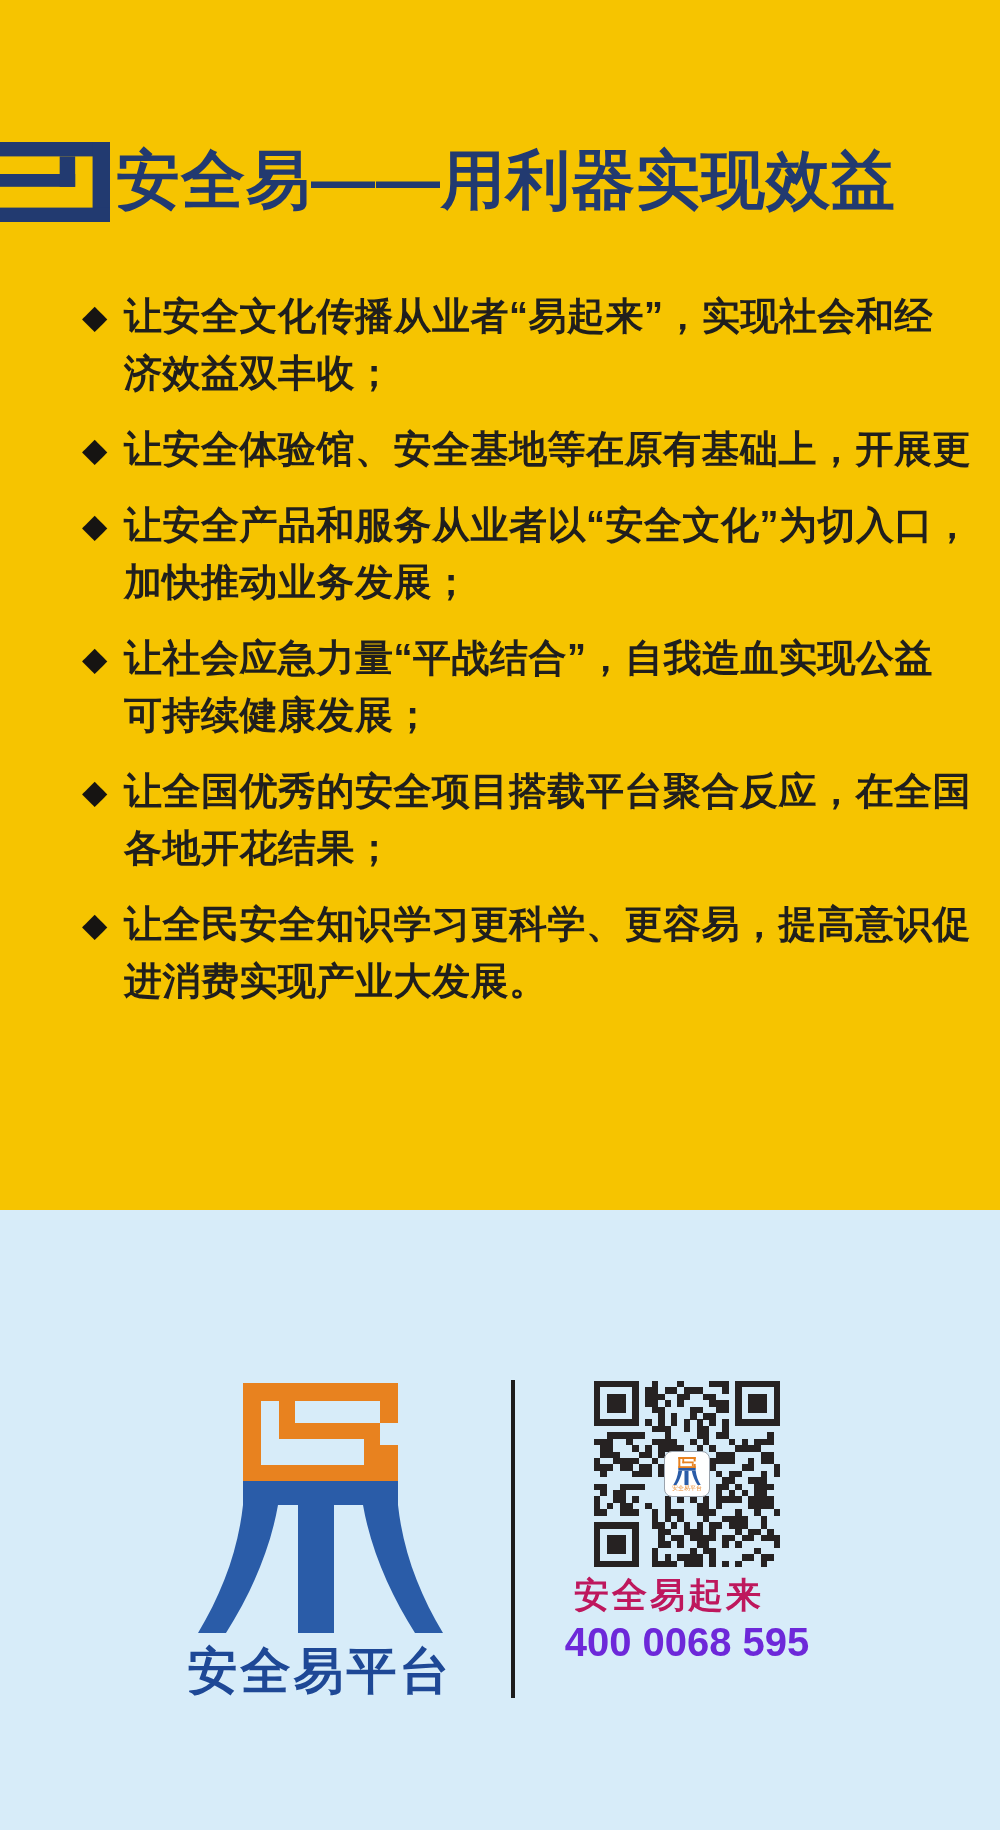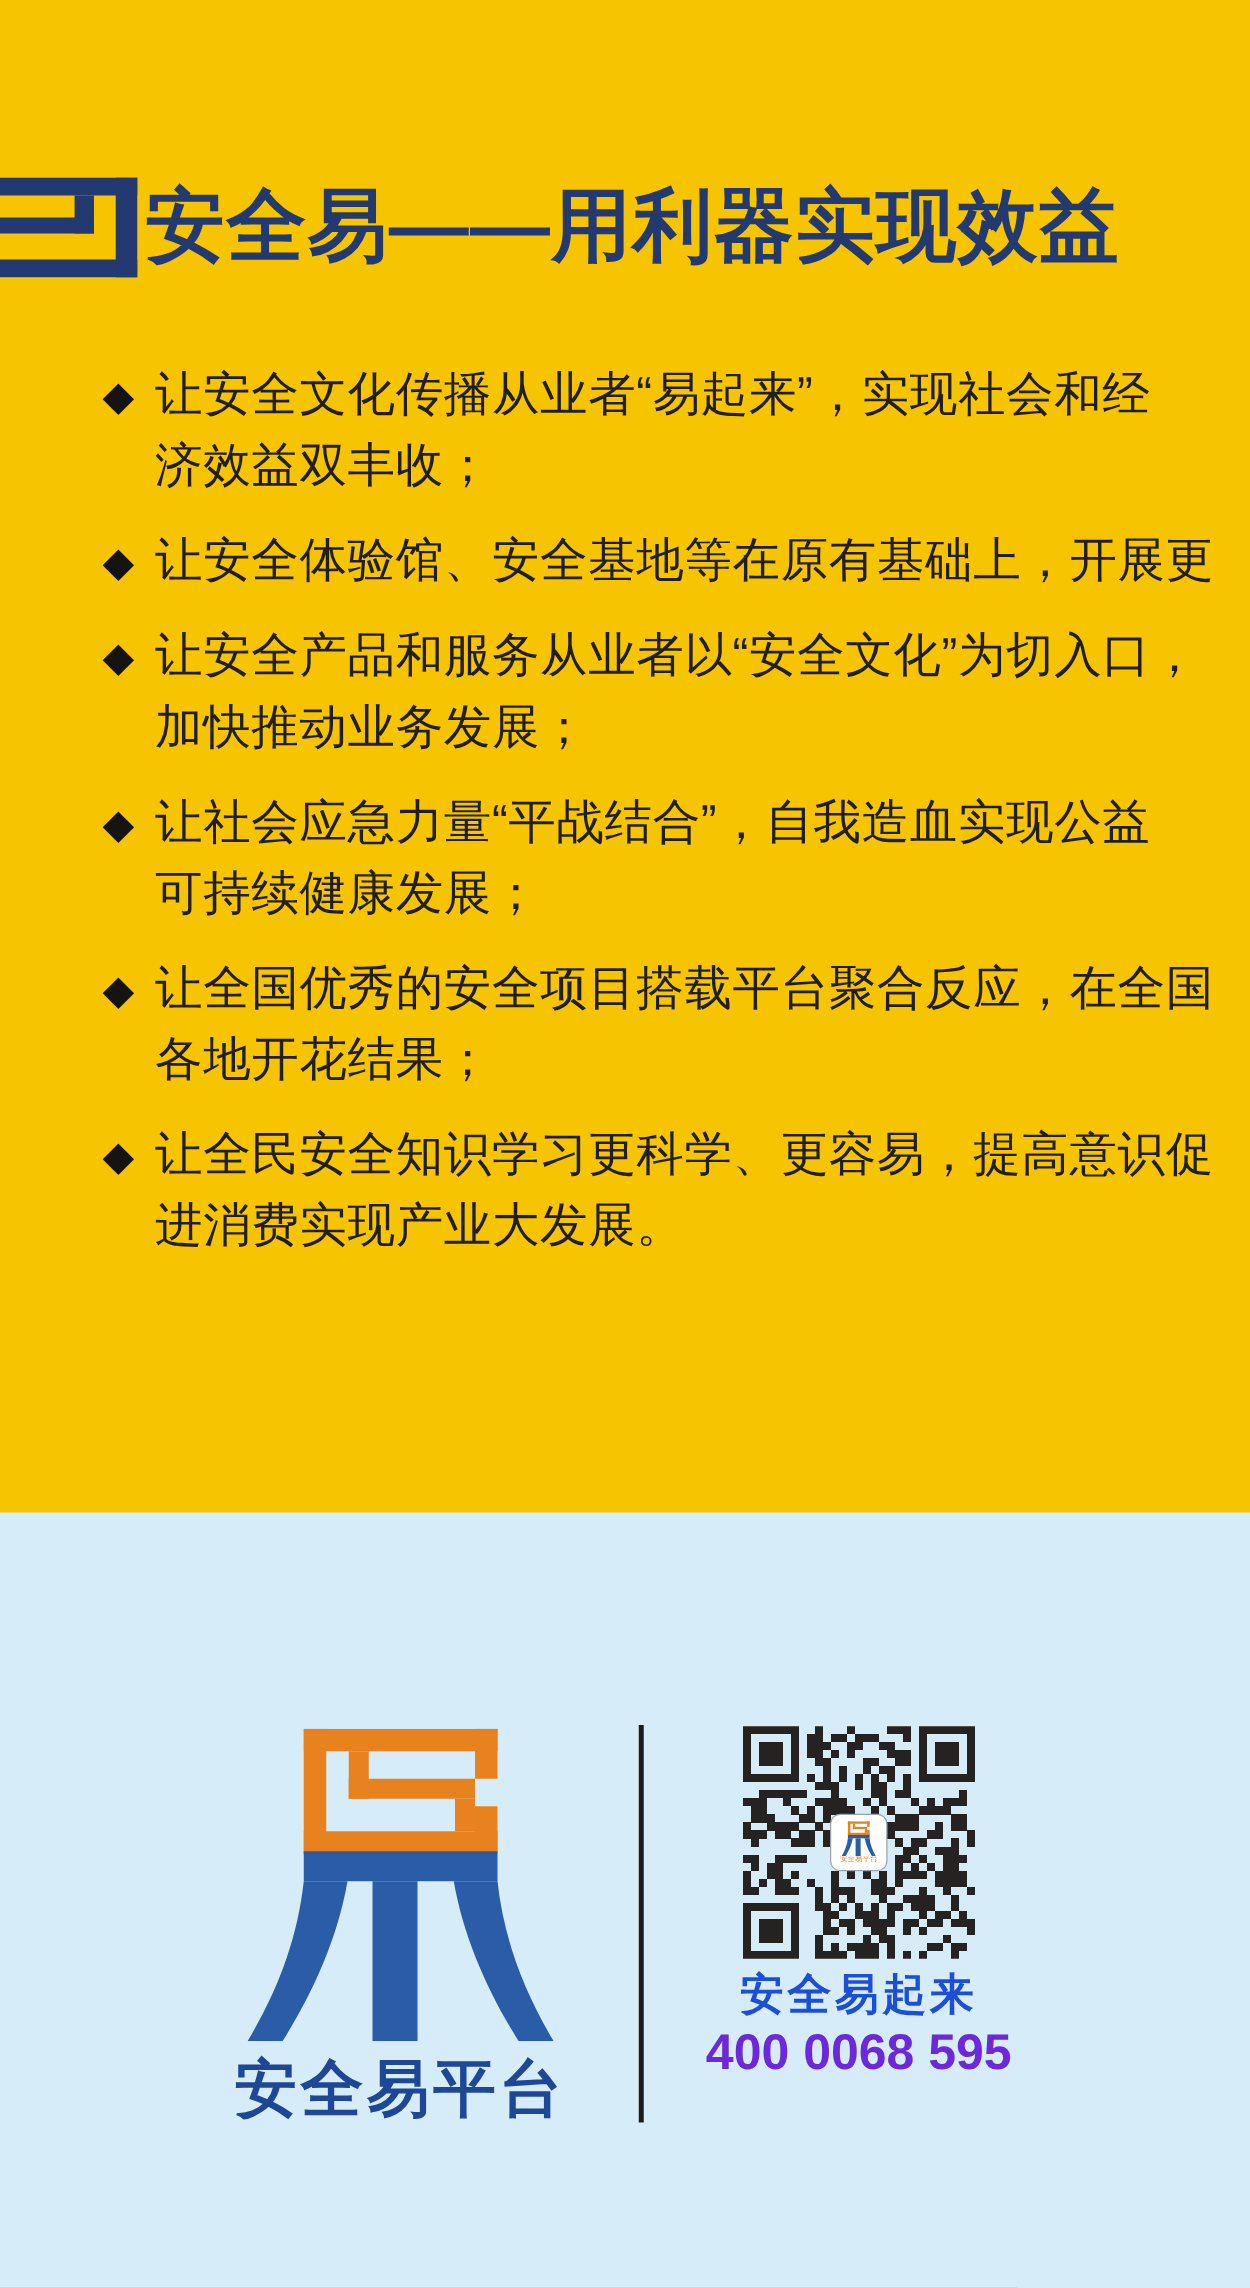--- a/index.html
+++ b/index.html
@@ -26,21 +26,21 @@
   .bullet-list {
     position:absolute; left:82px; top:288px; width:908px;
     display:flex; flex-direction:column; gap:19px;
   }
   .bullet-item { display:flex; align-items:flex-start; }
   .bullet-marker {
     flex:none; width:42px; font-size:33px; line-height:57px;
     color:#161412;
   }
   .bullet-text {
-    font-size:38px; font-weight:normal; color:#201F1D; line-height:57px;
+    font-size:38px; font-weight:bold; color:#201F1D; line-height:57px;
     letter-spacing:0.5px;
   }
   
   .brand-logo { position:absolute; left:198px; top:1383px; }
   .brand-name {
     position:absolute; left:150px; top:1638px; width:340px;
     text-align:center; font-size:50px; font-weight:bold;
     color:#1E4896; letter-spacing:3px;
   }
   .divider {
@@ -52,22 +52,22 @@
     position:absolute; left:50%; top:50%; width:46px; height:46px;
     transform:translate(-50%,-50%);
     background:#ffffff; border:1px solid #9aa3ad; border-radius:8px;
     display:flex; flex-direction:column; align-items:center; justify-content:center;
   }
   .qr-badge-label {
     font-size:6px; color:#E8821F; line-height:6px; white-space:nowrap; overflow:hidden;
     max-width:40px;
   }
   .qr-caption {
-    position:absolute; left:574px; top:1572px; width:226px; text-align:center;
-    font-size:35px; font-weight:bold; color:#1d4ed8; letter-spacing:3px;
+    position:absolute; left:574px; top:1572px; width:226px; text-align:left;
+    font-size:35px; font-weight:bold; color:#be185d; letter-spacing:3px;
     white-space:nowrap;
   }
   .phone-number {
     position:absolute; left:544px; top:1620px; width:286px; text-align:center;
     font-size:40px; font-weight:bold; color:#6d28d9; letter-spacing:0;
     white-space:nowrap;
   }
 </style>
 </head>
 <body>

